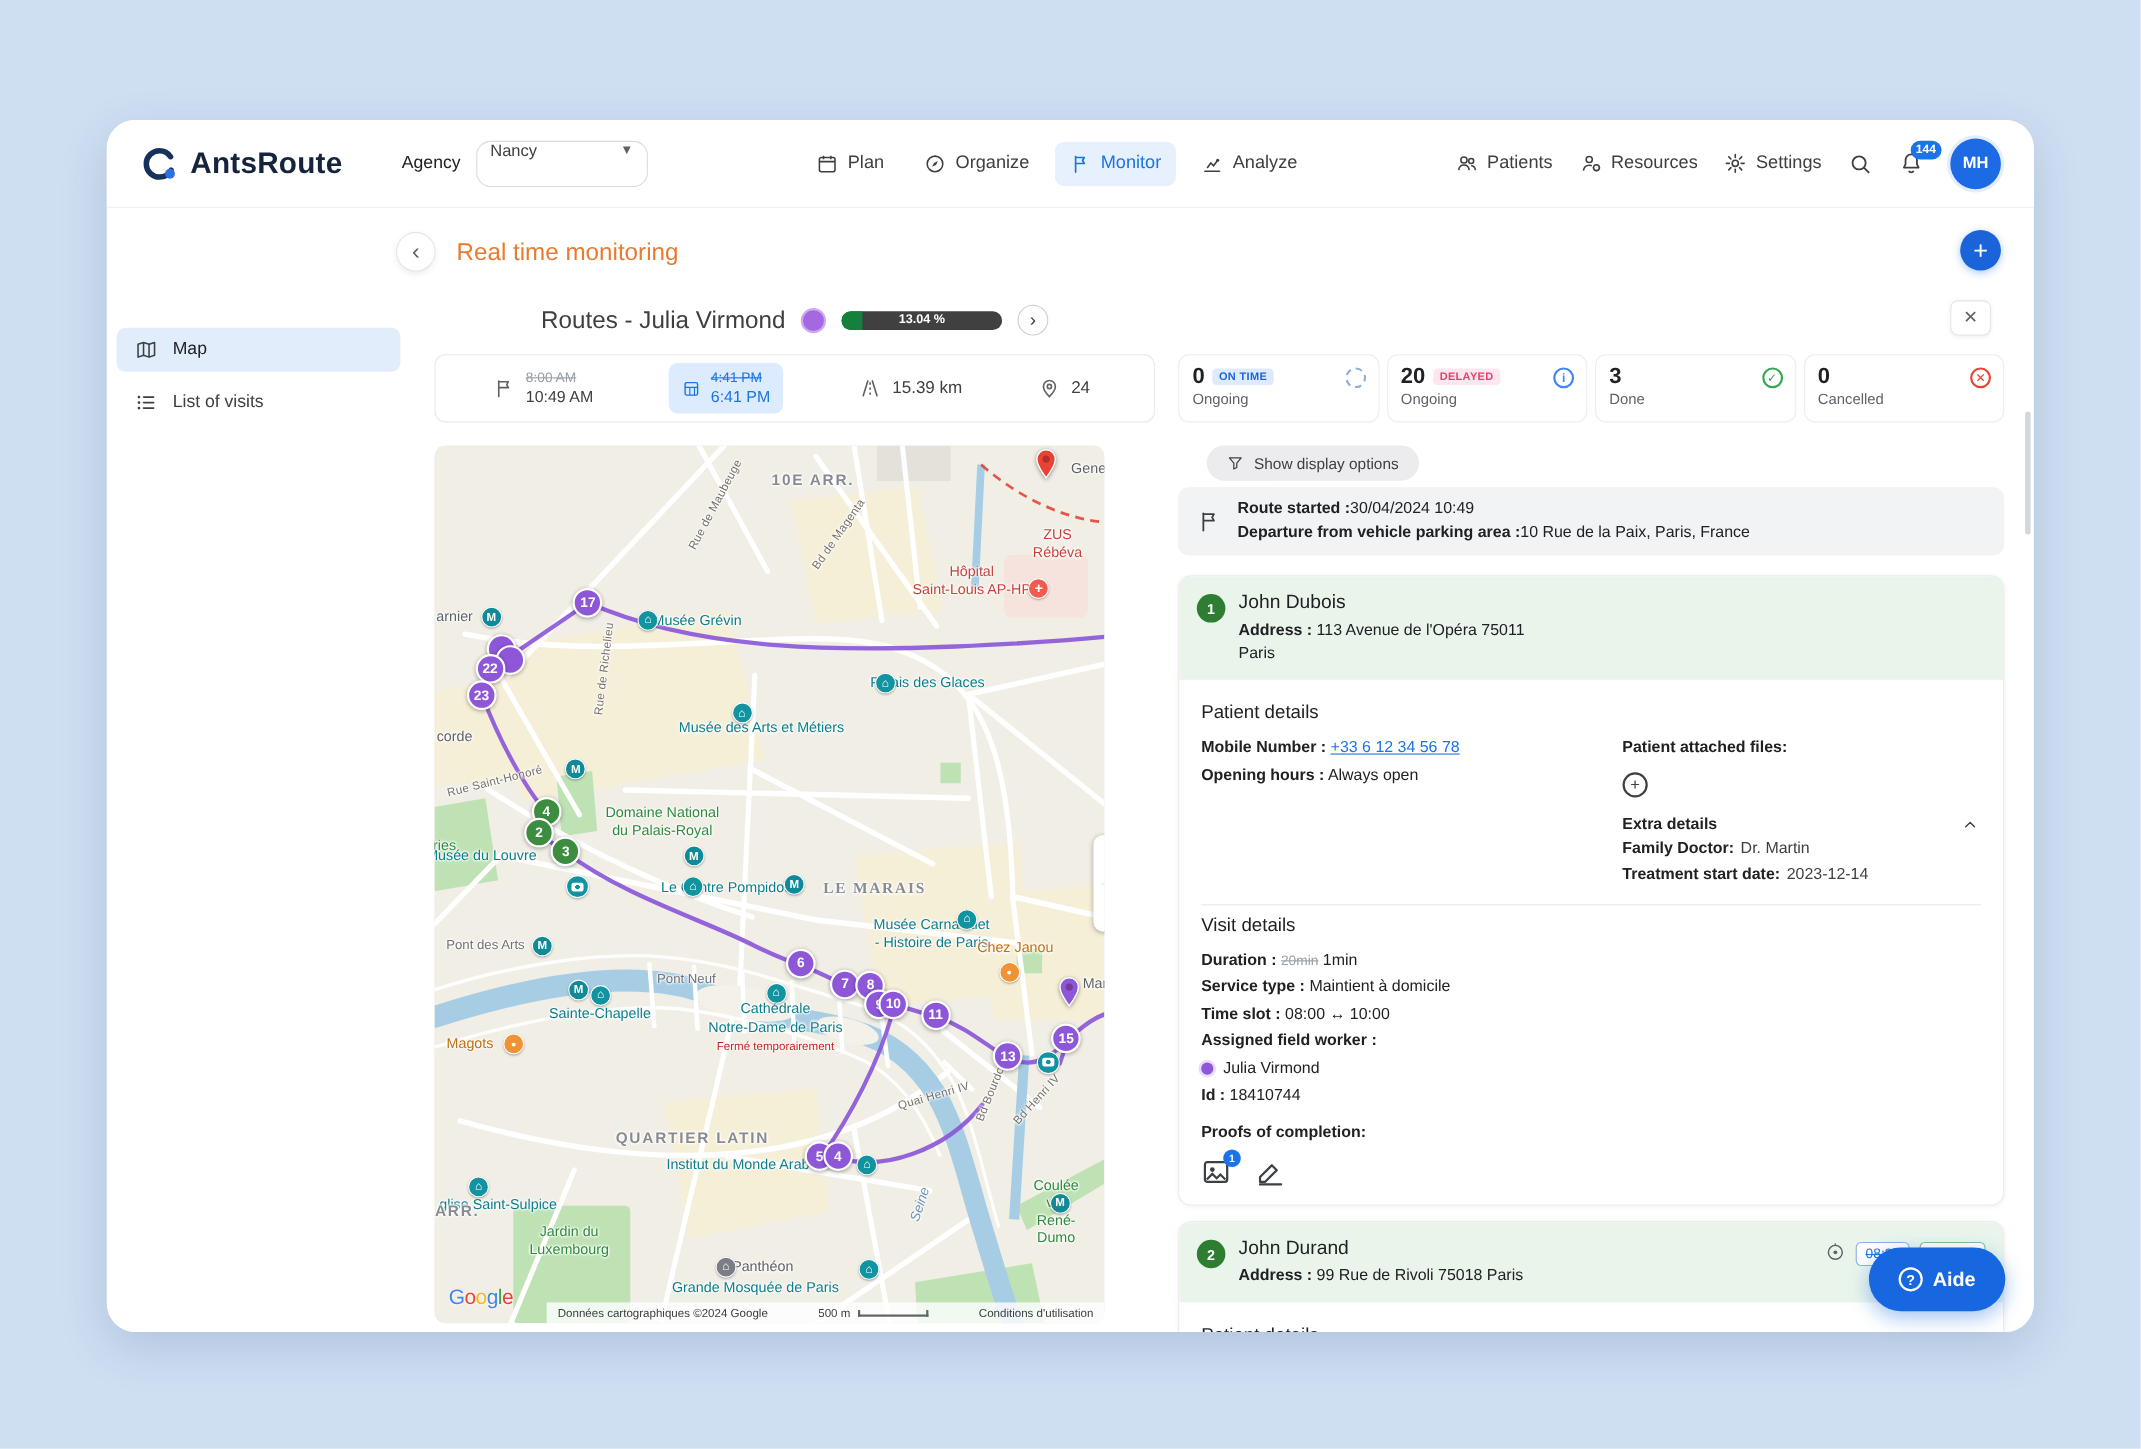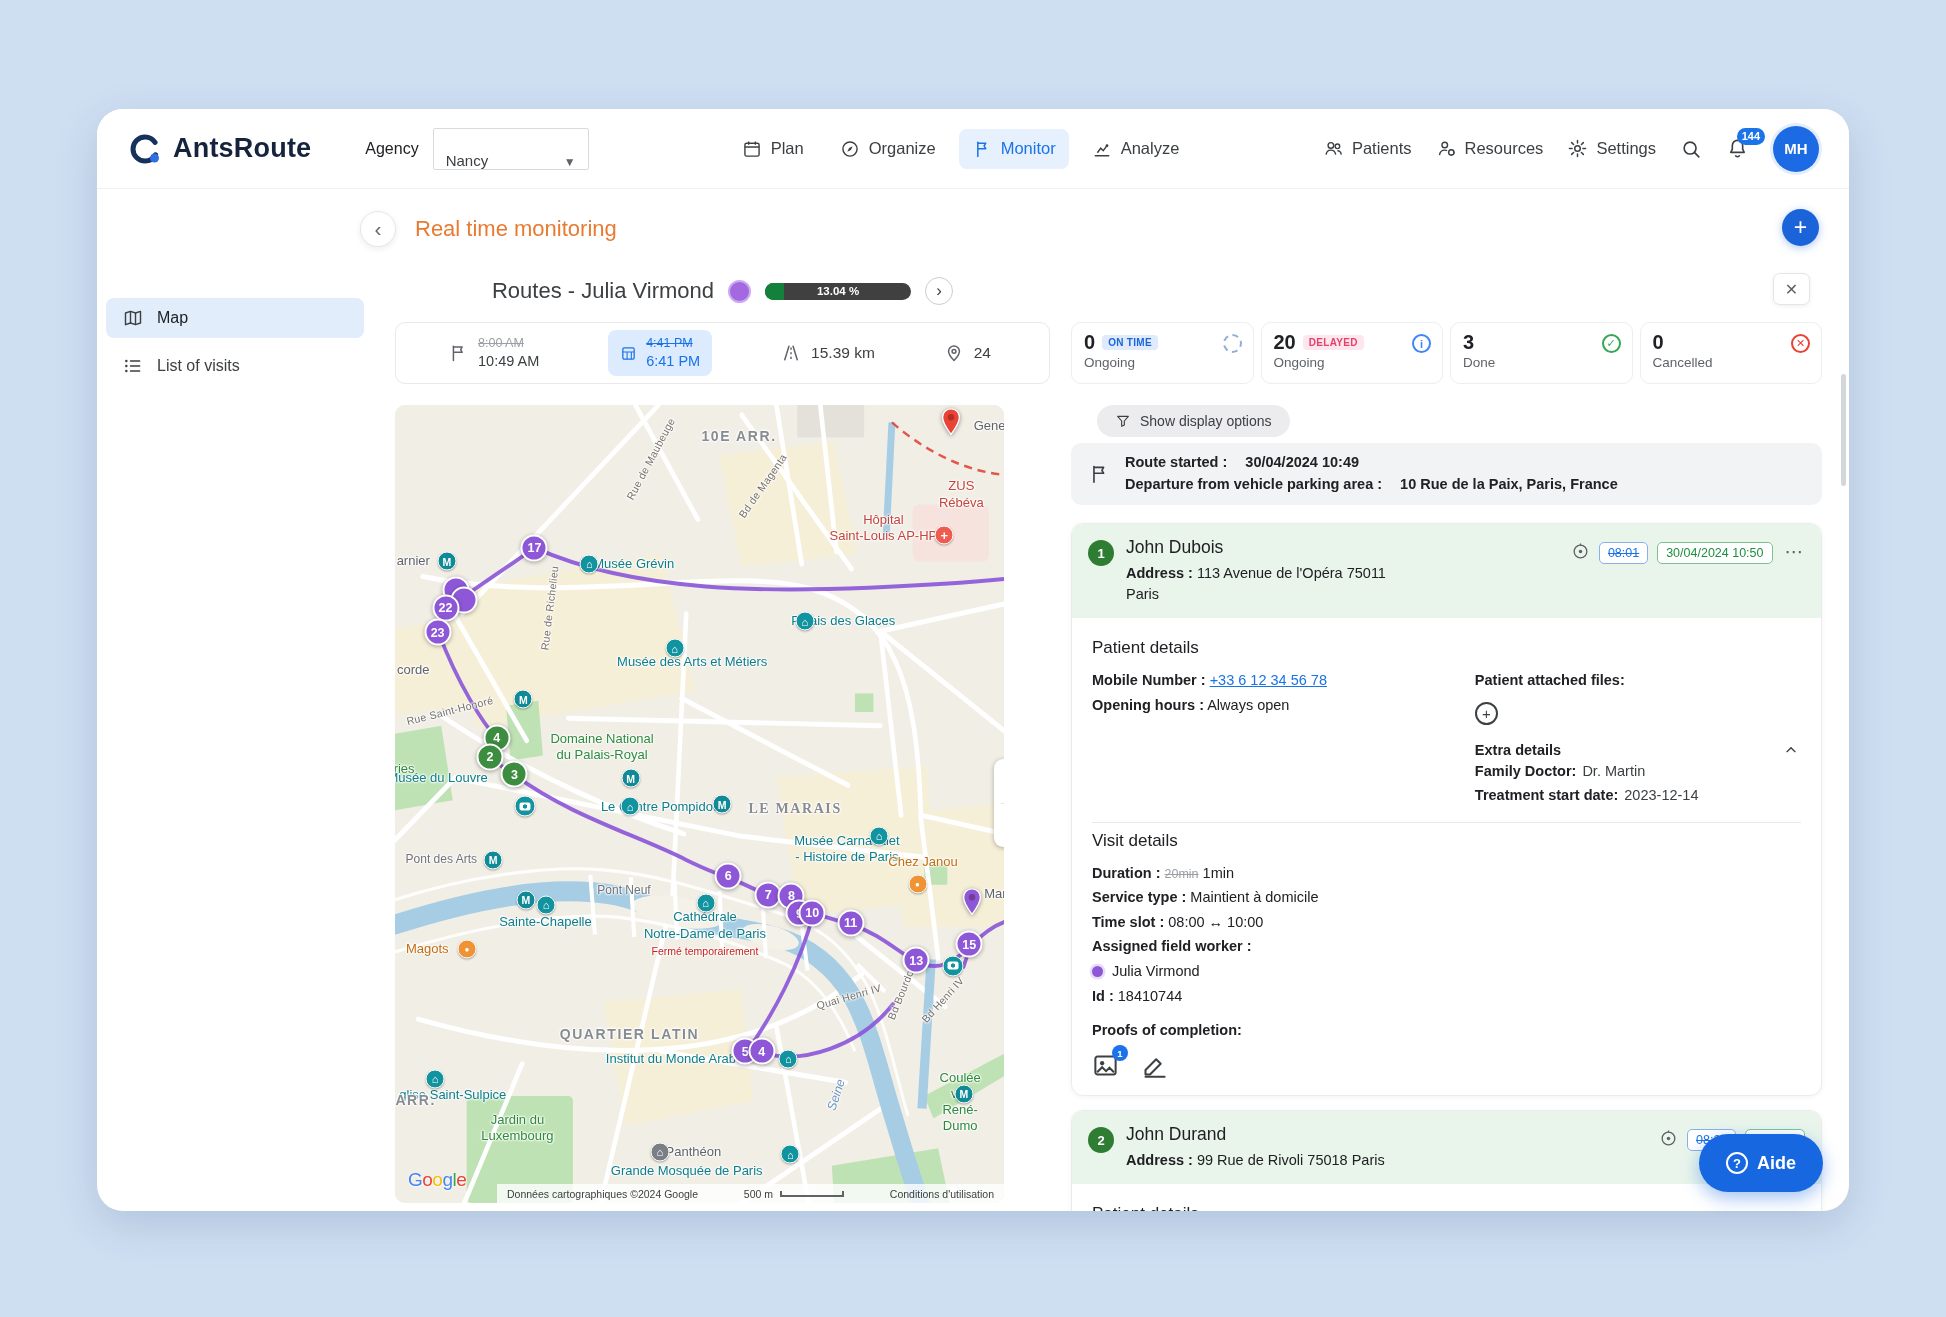--- a/index.html
+++ b/index.html
@@ -8,21 +8,21 @@
   .canvas{position:relative;width:1946px;height:1317px}
   .window{position:absolute;left:97px;top:109px;width:1752px;height:1102px;background:#fff;border-radius:26px;box-shadow:0 14px 44px rgba(21,58,115,.16);overflow:hidden}
   svg{display:block}
 
   
   .navbar{position:absolute;top:0;left:0;right:0;height:80px;display:flex;align-items:center;padding:0 30px;border-bottom:1px solid #eef1f4;background:#fff;z-index:20}
   .brand{display:flex;align-items:center;gap:10px}
   .brand-name{font-size:27px;font-weight:bold;color:#15233c;letter-spacing:.2px}
   .agency{display:flex;align-items:center;gap:14px;margin-left:54px}
   .agency-label{font-size:16px;color:#202124}
-  .agency-select{width:156px;height:42px;border:1px solid #d7dbe0;border-radius:2px;display:flex;align-items:flex-end;justify-content:space-between;padding:0 12px;font-size:15px;color:#3c4043;background:#fff;cursor:pointer}
+  .agency-select{width:156px;height:42px;border:1px solid #d7dbe0;border-radius:13px;display:flex;align-items:flex-start;justify-content:space-between;padding:0 12px;font-size:15px;color:#3c4043;background:#fff;cursor:pointer}
   .caret{color:#5f6368;font-size:12px}
   .nav-center{display:flex;align-items:center;gap:10px;margin-left:140px}
   .nav-item{display:flex;align-items:center;gap:9px;padding:10px 13px;font-size:16.5px;color:#3c4043;border-radius:8px;cursor:pointer;white-space:nowrap}
   .nav-item.active{color:#1a73e8;background:#e7f0fd}
   .nav-right{margin-left:auto;display:flex;align-items:center;gap:24px}
   .nav-link{display:flex;align-items:center;gap:8px;font-size:16.5px;color:#3c4043;cursor:pointer;white-space:nowrap}
   .bell-wrap{position:relative;cursor:pointer}
   .bell-badge{position:absolute;top:-9px;right:-16px;background:#1a73e8;color:#fff;font-size:11px;font-weight:bold;padding:2px 5px;border-radius:9px;line-height:1.2}
   .avatar{width:46px;height:46px;border-radius:50%;background:#1d6ae5;color:#fff;font-size:15px;font-weight:bold;display:flex;align-items:center;justify-content:center;box-shadow:0 0 0 3px #e3edfb;cursor:pointer}
 
@@ -69,21 +69,21 @@
   .status-icon{position:absolute;right:11px;top:11px;width:19px;height:19px;border-radius:50%;display:flex;align-items:center;justify-content:center;font-size:11px;font-weight:bold}
   .icon-spin{border:2px dashed #93aed6}
   .icon-info{border:2px solid #4285f4;color:#4285f4}
   .icon-check{border:2px solid #34a853;color:#34a853}
   .icon-x{border:2px solid #ea4335;color:#ea4335}
 
   
   .show-options{position:absolute;left:1000px;top:296px;height:32px;background:#ececee;border-radius:18px;display:inline-flex;align-items:center;gap:9px;padding:0 18px;font-size:14px;color:#3c4043;cursor:pointer;z-index:4}
   .route-box{position:absolute;left:974px;top:334px;width:751px;height:62px;background:#f1f3f4;border-radius:10px;display:flex;align-items:center;gap:15px;padding:0 17px;z-index:4}
   .route-box-line{font-size:14.5px;color:#202124;line-height:1.5}
-  .route-box-line span{margin-left:18px;font-weight:bold}
+  .route-box-line span{margin-left:0;font-weight:normal}
   .route-box-line b{font-weight:bold}
 
   .visit-card{position:absolute;left:974px;width:751px;background:#fff;border:1px solid #ececee;border-radius:12px;box-shadow:0 1px 5px rgba(0,0,0,.05);overflow:hidden;z-index:4}
   .card1{top:414px;min-height:570px}
   .card2{top:1001px;height:210px}
   .card-head{background:#e9f5eb;padding:13px 16px;display:flex;gap:12px}
   .visit-num{width:26px;height:26px;border-radius:50%;background:#2e7d32;color:#fff;font-size:13px;font-weight:bold;display:flex;align-items:center;justify-content:center;flex:none;margin-top:3px}
   .visit-name{font-size:17.5px;font-weight:normal;color:#202124;margin-bottom:5px}
   .visit-addr{font-size:14.5px;color:#202124;max-width:290px;line-height:1.45}
   .visit-addr b{font-weight:bold}
@@ -372,30 +372,20 @@
         <div class="route-box-line"><b>Departure from vehicle parking area :</b><span>10 Rue de la Paix, Paris, France</span></div>
       </div>
     </div>
 
     <div class="visit-card card1">
       <div class="card-head">
         <div class="visit-num">1</div>
         <div>
           <div class="visit-name">John Dubois</div>
           <div class="visit-addr"><b>Address :</b> <span>113 Avenue de l'Opéra 75011 Paris</span></div>
-        </div>
-        <div class="head-right">
-          <svg width="19" height="19" viewBox="0 0 24 24">
-              <circle cx="12" cy="12" r="8" fill="none" stroke="#5f6368" stroke-width="1.7"></circle>
-              <circle cx="12" cy="12" r="2.2" fill="#5f6368"></circle>
-              <path d="M12 1.8v2.7" stroke="#5f6368" stroke-width="1.7"></path>
-            </svg>
-          <span class="chip-planned">08:01</span>
-          <span class="chip-actual">30/04/2024 10:50</span>
-          <span class="dots">⋯</span>
         </div>
       </div>
       <div class="card-body">
         <div class="section-title">Patient details</div>
         <div class="details-grid">
           <div class="dg-left">
             <div class="row"><b>Mobile Number :</b> <a class="link">+33 6 12 34 56 78</a></div>
             <div class="row"><b>Opening hours :</b> <span>Always open</span></div>
           </div>
           <div class="dg-right">

